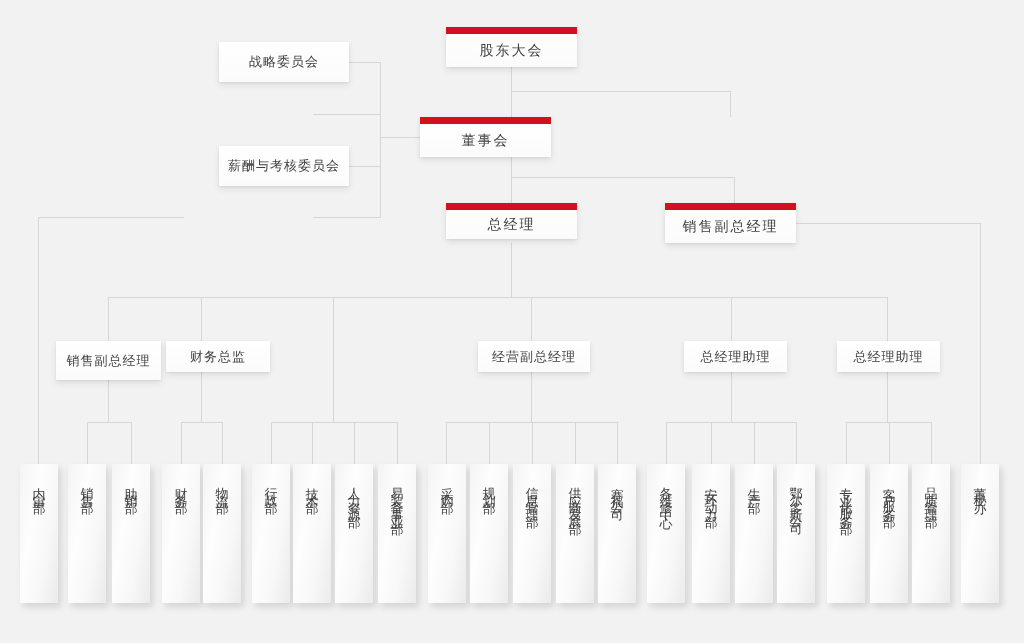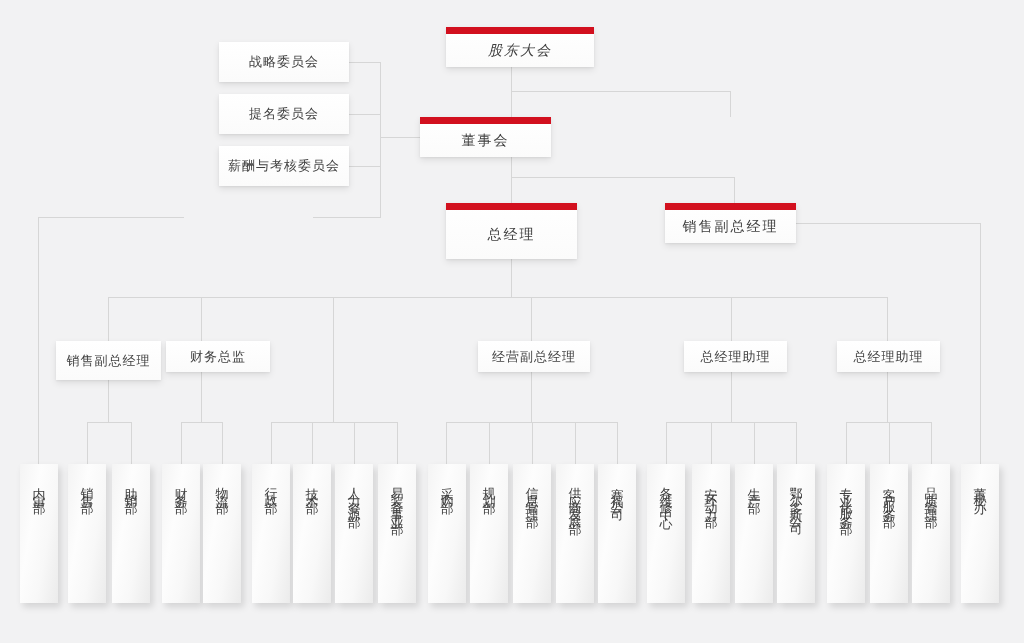--- a/index.html
+++ b/index.html
@@ -134,27 +134,26 @@
       <div class="ln" style="left: 796px; top: 223px; width: 185px; height: 1px;"></div>
       <div class="ln" style="left: 108px; top: 297px; width: 780px; height: 1px;"></div>
       <div class="ln" style="left: 87px; top: 422px; width: 45px; height: 1px;"></div>
       <div class="ln" style="left: 181px; top: 422px; width: 42px; height: 1px;"></div>
       <div class="ln" style="left: 271px; top: 422px; width: 127px; height: 1px;"></div>
       <div class="ln" style="left: 446px; top: 422px; width: 172px; height: 1px;"></div>
       <div class="ln" style="left: 666px; top: 422px; width: 131px; height: 1px;"></div>
       <div class="ln" style="left: 846px; top: 422px; width: 86px; height: 1px;"></div>
     </div>
 
-  <div class="box node" style="left:446px;top:27px;width:148px;height:40px;font-style:italic;">股东大会</div>
+  <div class="box node" style="left:446px;top:27px;width:131px;height:40px;">股东大会</div>
   <div class="box node" style="left:420px;top:117px;width:131px;height:40px;">董事会</div>
-  <div class="box node" style="left:446px;top:203px;width:131px;height:56px;">总经理</div>
+  <div class="box node" style="left:446px;top:203px;width:131px;height:36px;">总经理</div>
   <div class="box node" style="left:665px;top:203px;width:131px;height:40px;">销售副总经理</div>
 
   <div class="box committee" style="left:183px;top:42px;width:130px;height:40px;">战略委员会</div>
-  <div class="box committee" style="left:183px;top:94px;width:130px;height:40px;">提名委员会</div>
   <div class="box committee" style="left:183px;top:146px;width:130px;height:40px;">薪酬与考核委员会</div>
 
   <div class="box manager" style="left:56px;top:341px;width:105px;height:39px;">销售副总经理</div>
   <div class="box manager" style="left:166px;top:341px;width:104px;height:31px;">财务总监</div>
   <div class="box manager" style="left:478px;top:341px;width:112px;height:31px;">经营副总经理</div>
   <div class="box manager" style="left:684px;top:341px;width:103px;height:31px;">总经理助理</div>
   <div class="box manager" style="left:837px;top:341px;width:103px;height:31px;">总经理助理</div>
 
   <div class="dept" style="left:20px;">
       <span>内审部</span>

